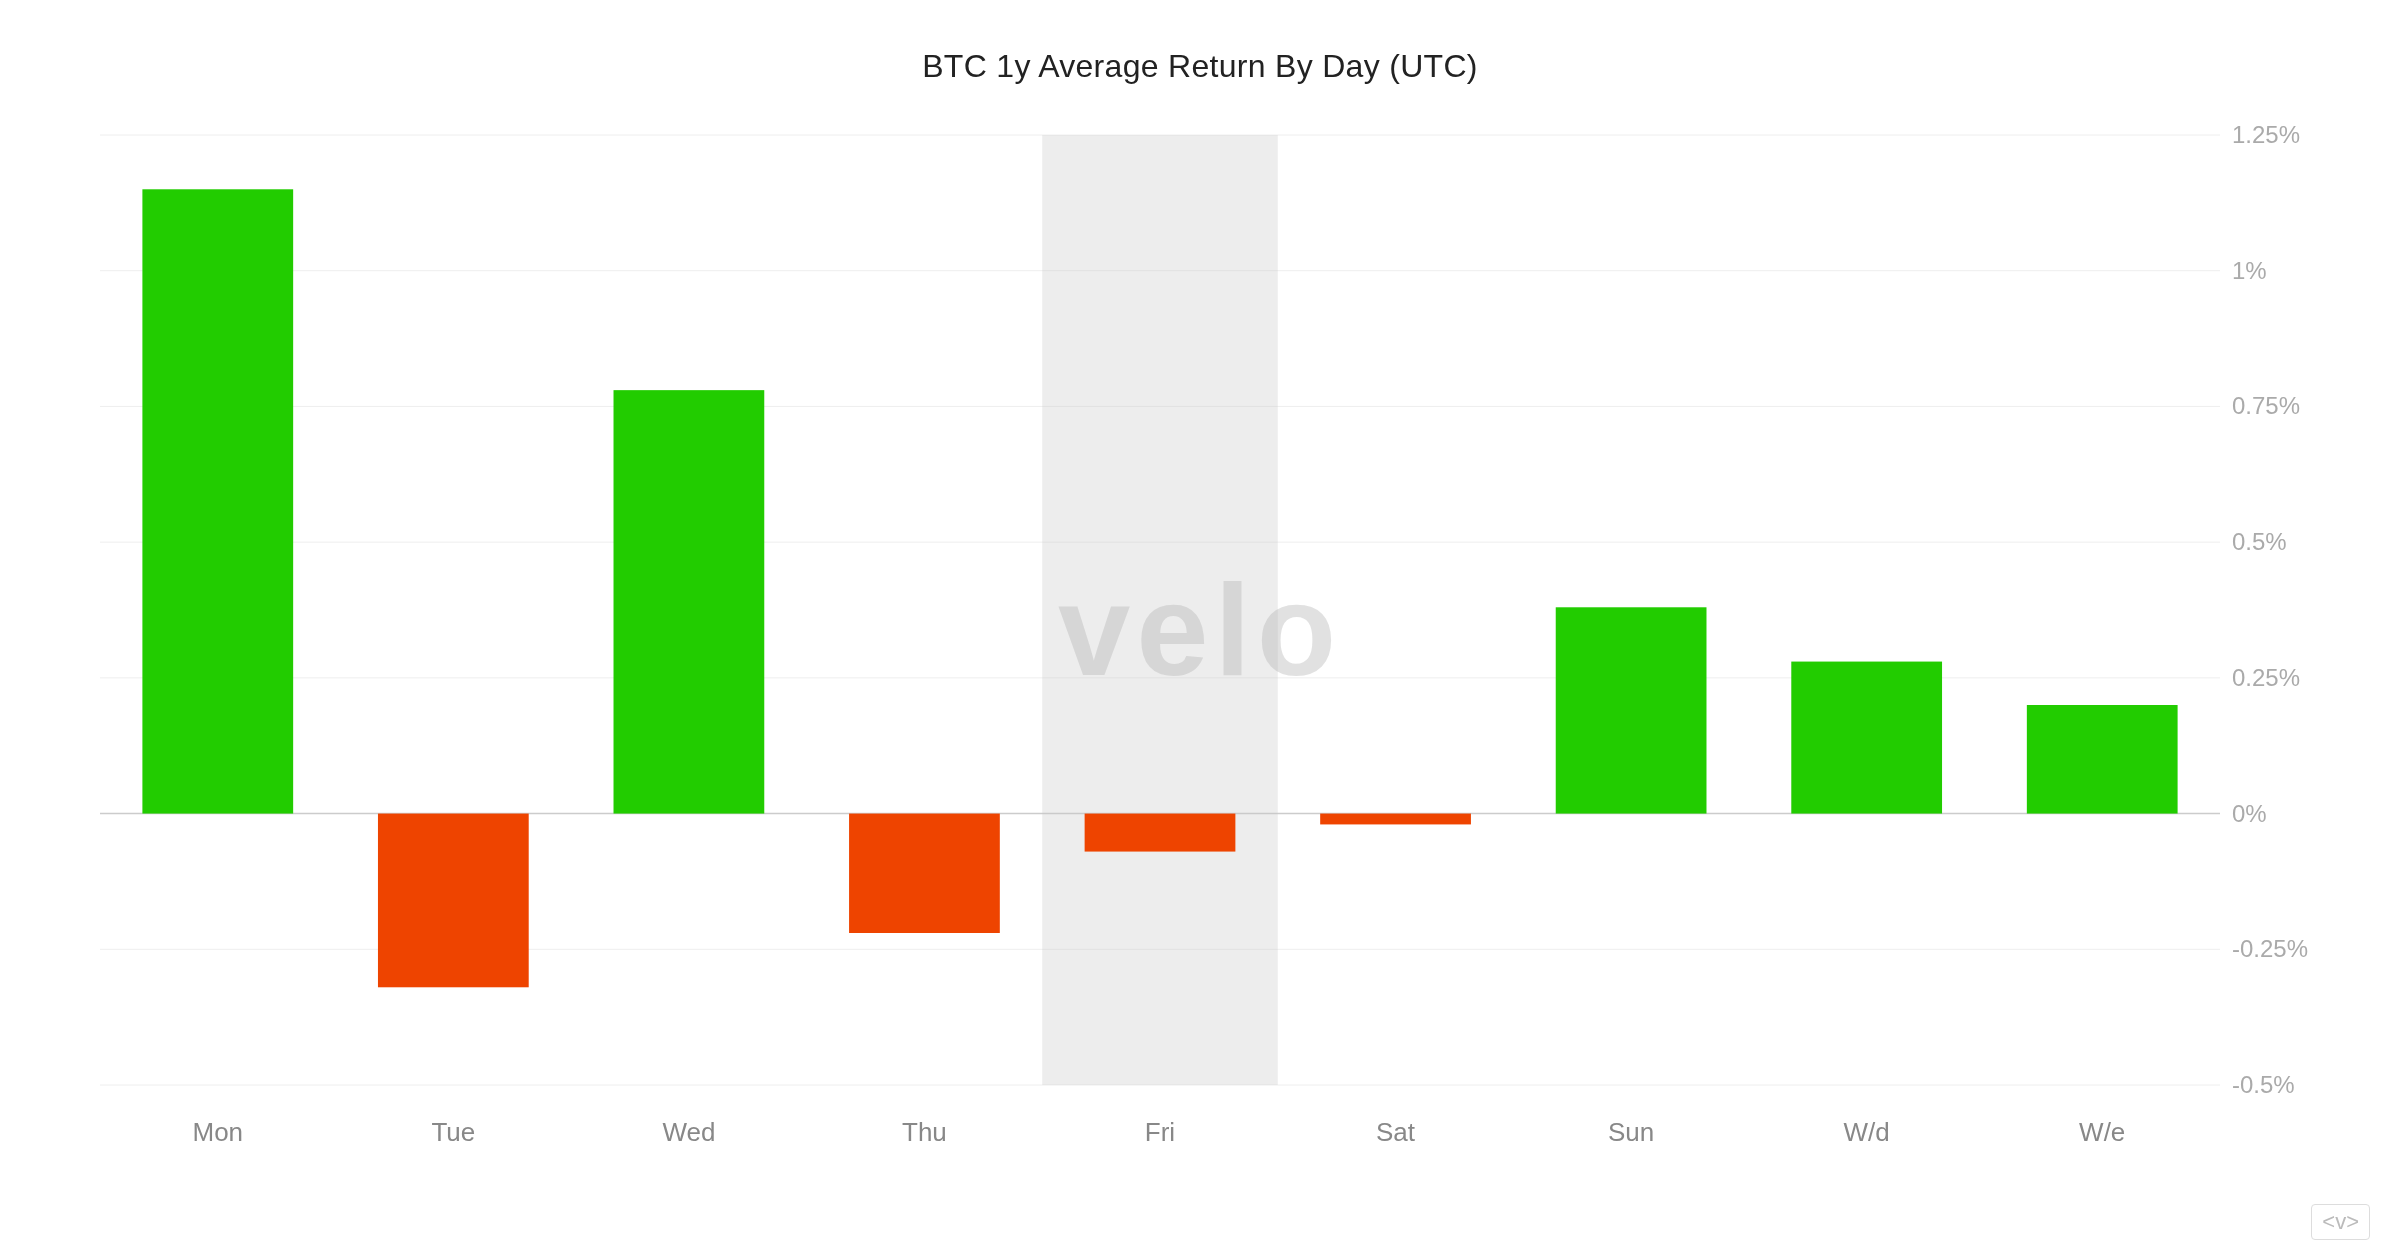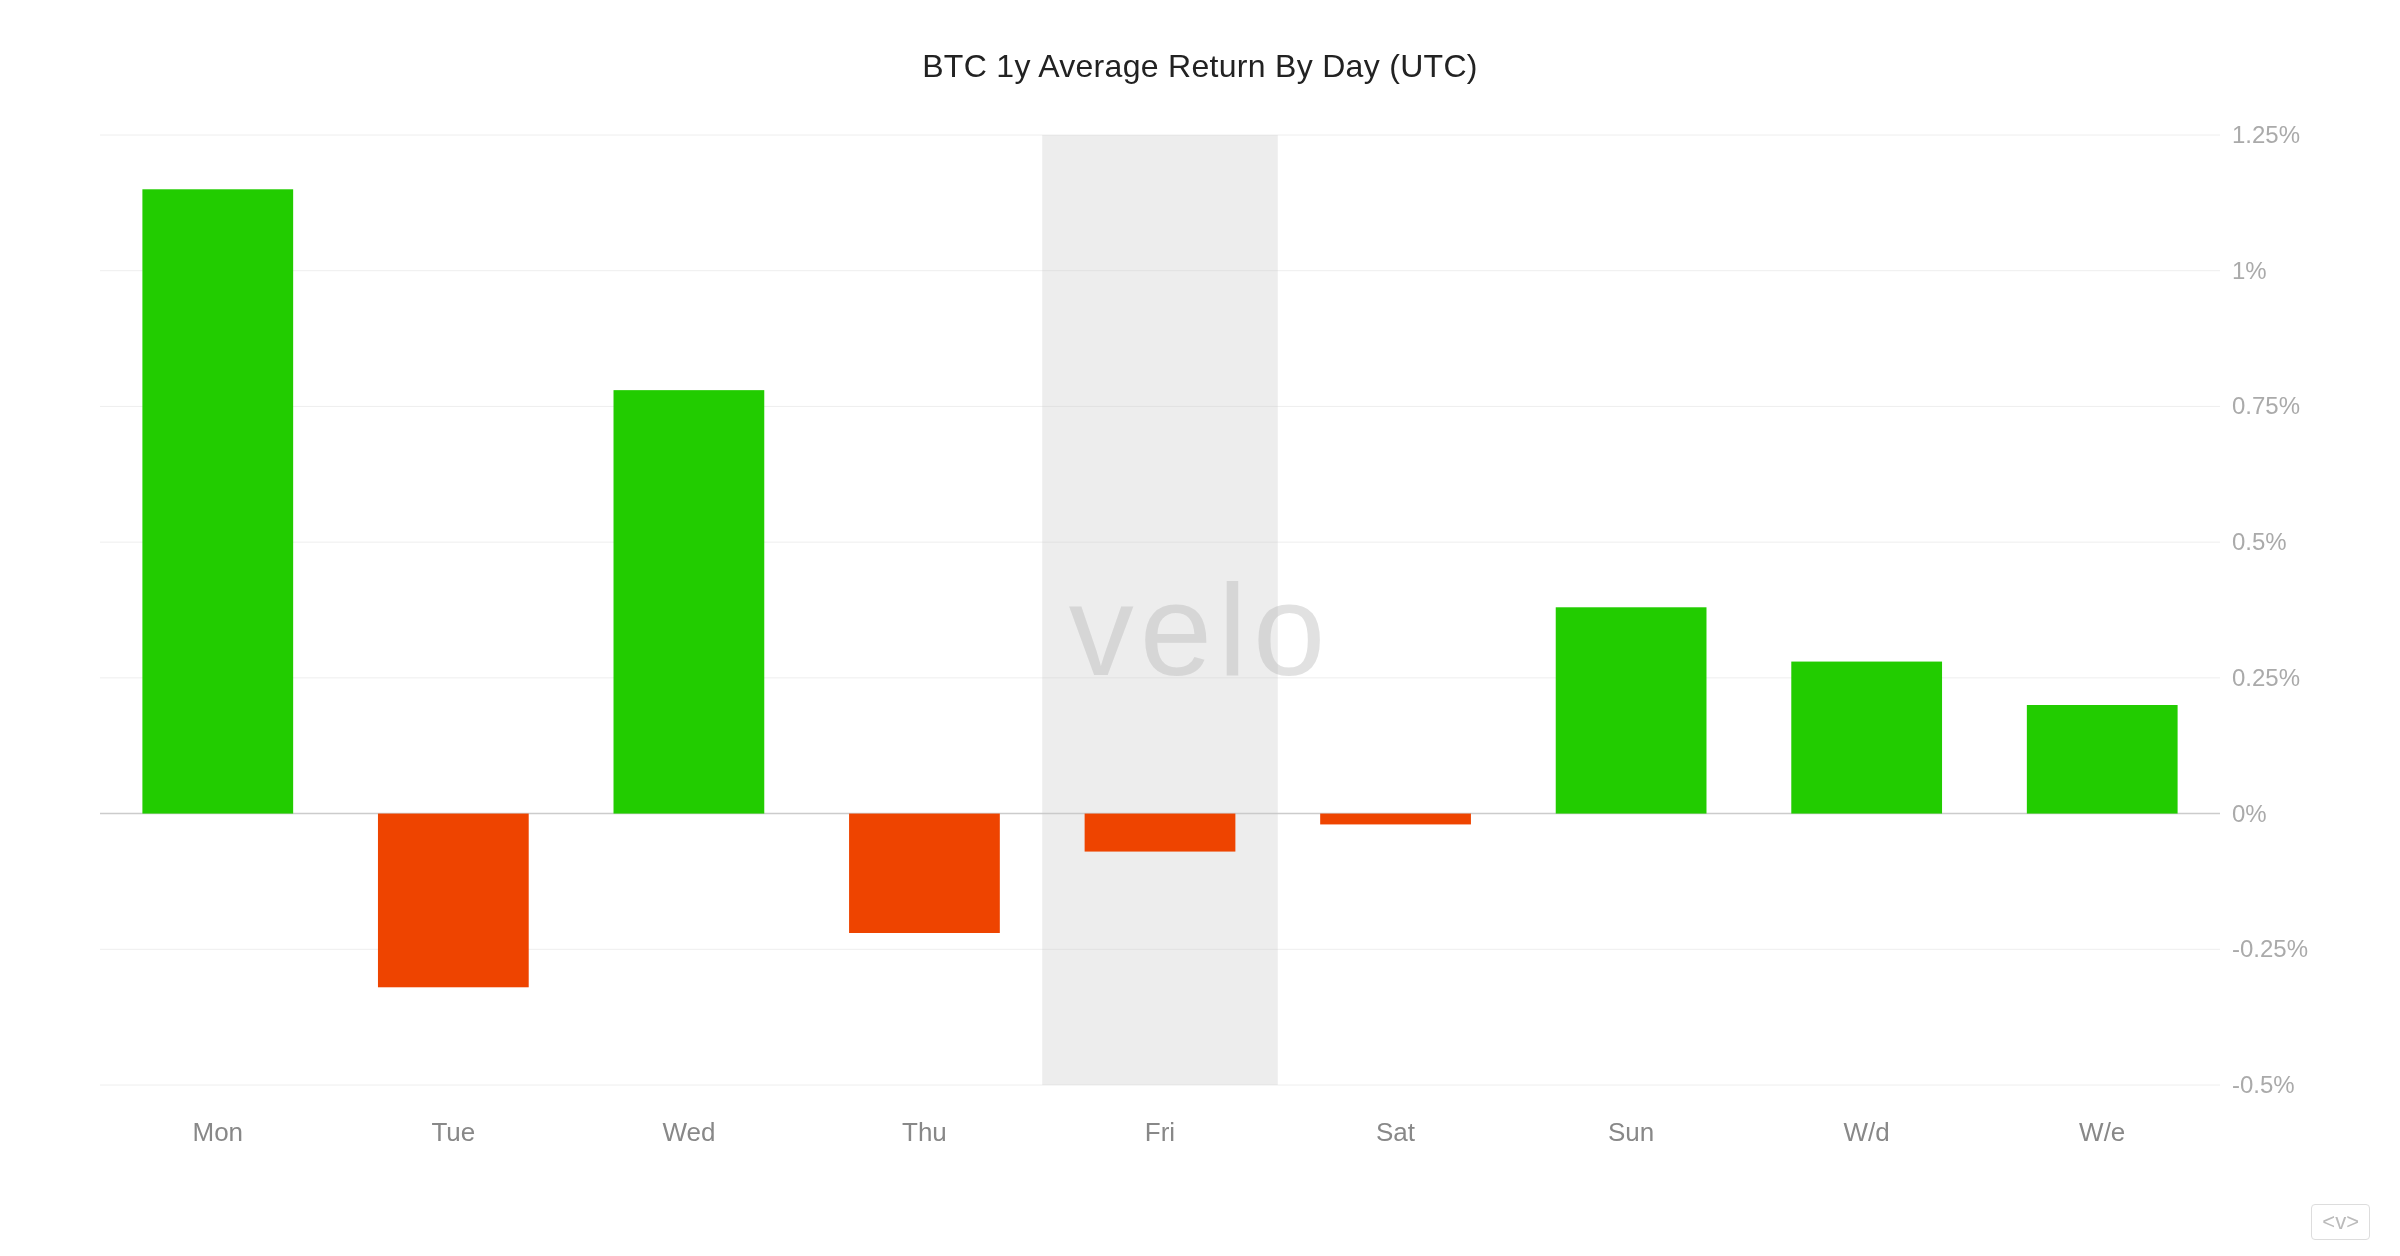--- a/index.html
+++ b/index.html
@@ -30,21 +30,21 @@
     .chart-area {
       position: relative;
       width: 2260px;
       height: 1050px;
       margin-top: 20px;
     }
     
     .watermark {
       position: absolute;
       font-size: 130px;
-      font-weight: 400;
+      font-weight: 700;
       color: rgba(180, 180, 180, 0.4);
       letter-spacing: 6px;
       pointer-events: none;
       user-select: none;
       top: 50%;
       left: 50%;
       transform: translate(-50%, -50%);
     }
     
     .version-tag {

